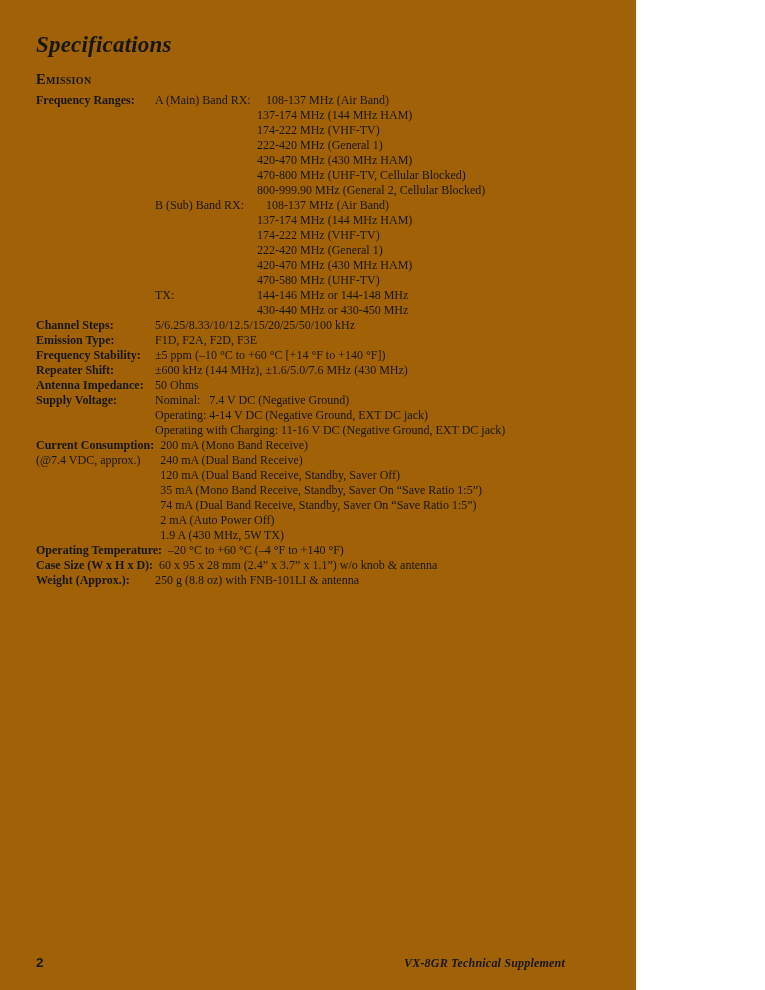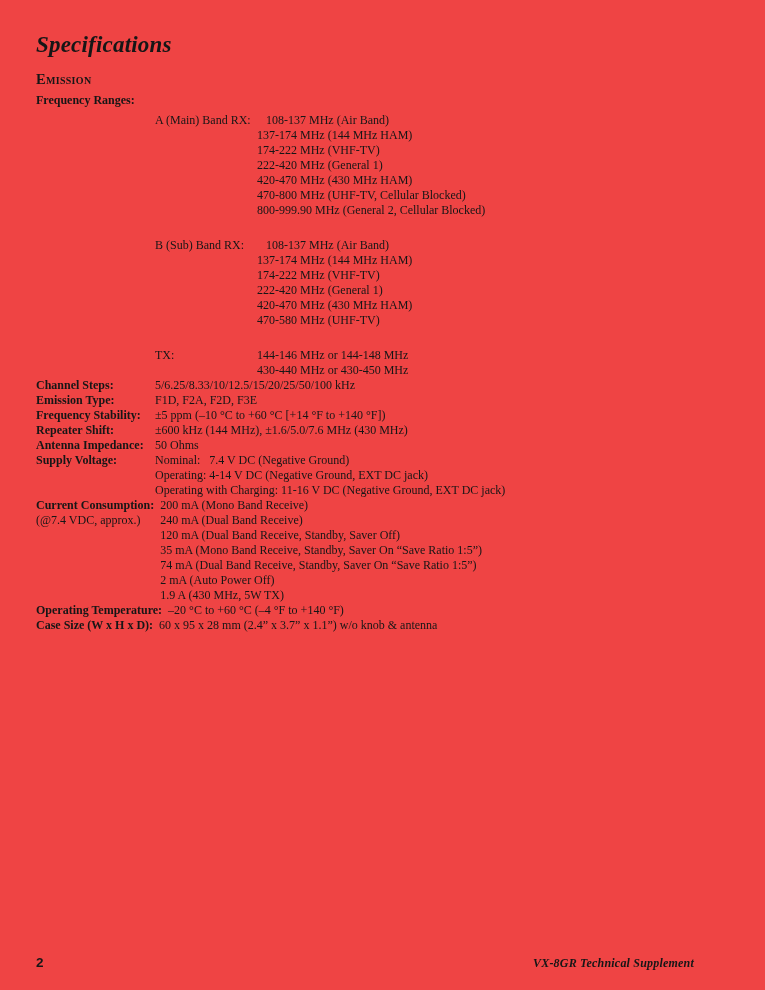--- a/index.html
+++ b/index.html
@@ -1,20 +1,20 @@
 <!DOCTYPE html>
 <html><head>
 <meta charset="utf-8">
 <style>
   html, body { margin: 0; padding: 0; }
   .page {
     position: relative;
-    width: 765px;
+    width: 636px;
     height: 990px;
-    background: #ef4444;
+    background: #a16207;
     font-family: "Liberation Serif", serif;
     color: #161616;
     overflow: hidden;
   }
   .content {
     position: absolute;
     top: 32px;
     left: 36px;
     right: 30px;
   }
@@ -41,21 +41,21 @@
   }
   .spec-row { display: flex; align-items: flex-start; font-family: Liberation Serif, serif; }
   .label-col {
     flex: 0 0 auto;
     min-width: 113px;
     padding-right: 6px;
     font-weight: bold;
   }
   .label-note { font-weight: normal; }
   .value-col { flex: 1 1 auto; }
-  .spec-group { display: flex; align-items: flex-start; margin-top: 20px; }
+  .spec-group { display: flex; align-items: flex-start; }
   .sublabel {
     flex: 0 0 auto;
     min-width: 97px;
     padding-right: 5px;
   }
   .spec-line { white-space: pre-wrap; }
   .indent-first { padding-left: 9px; }
   .footer {
     position: absolute;
     left: 36px;
@@ -197,19 +197,27 @@
           </div>
         </div>
         <div class="spec-row">
           <div class="label-col">
             <div>Case Size (W x H x D):</div>
           </div>
           <div class="value-col">
             <div class="spec-line">60 x 95 x 28 mm (2.4” x 3.7” x 1.1”) w/o knob &amp; antenna</div>
           </div>
         </div>
+        <div class="spec-row">
+          <div class="label-col">
+            <div>Weight (Approx.):</div>
+          </div>
+          <div class="value-col">
+            <div class="spec-line">250 g (8.8 oz) with FNB-101LI &amp; antenna</div>
+          </div>
+        </div>
       </div>
   </div>
   <div class="footer">
     <span class="page-number">2</span>
     <span class="doc-title">VX-8GR Technical Supplement</span>
   </div>
 </div>
 
 </body></html>

